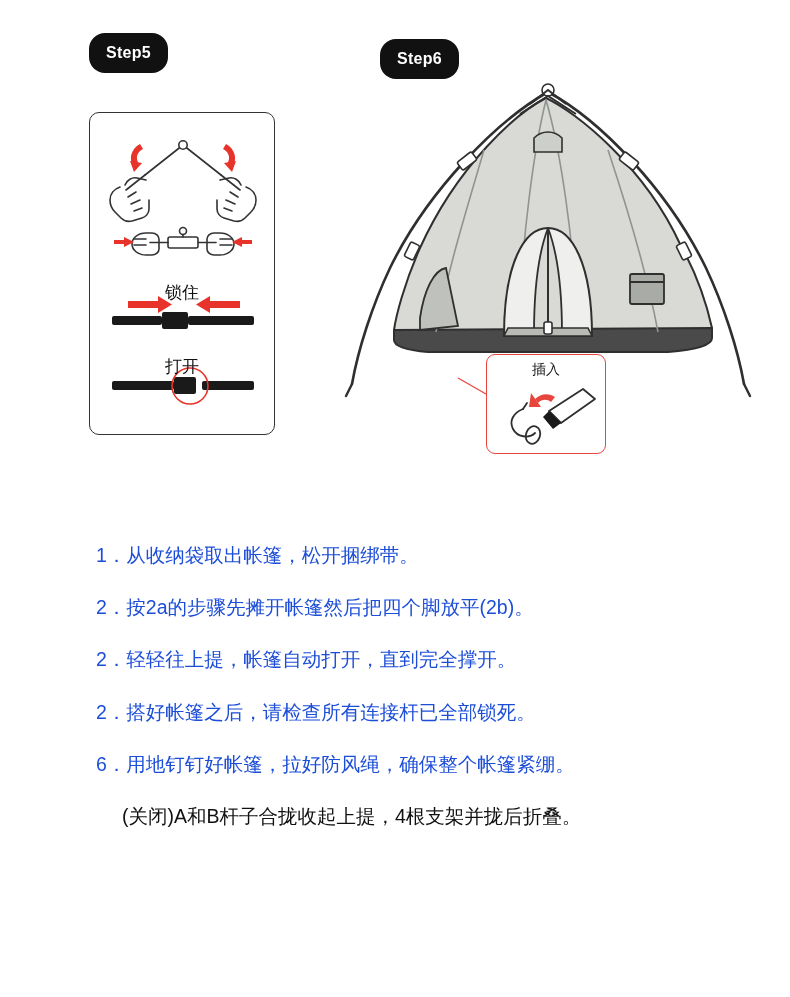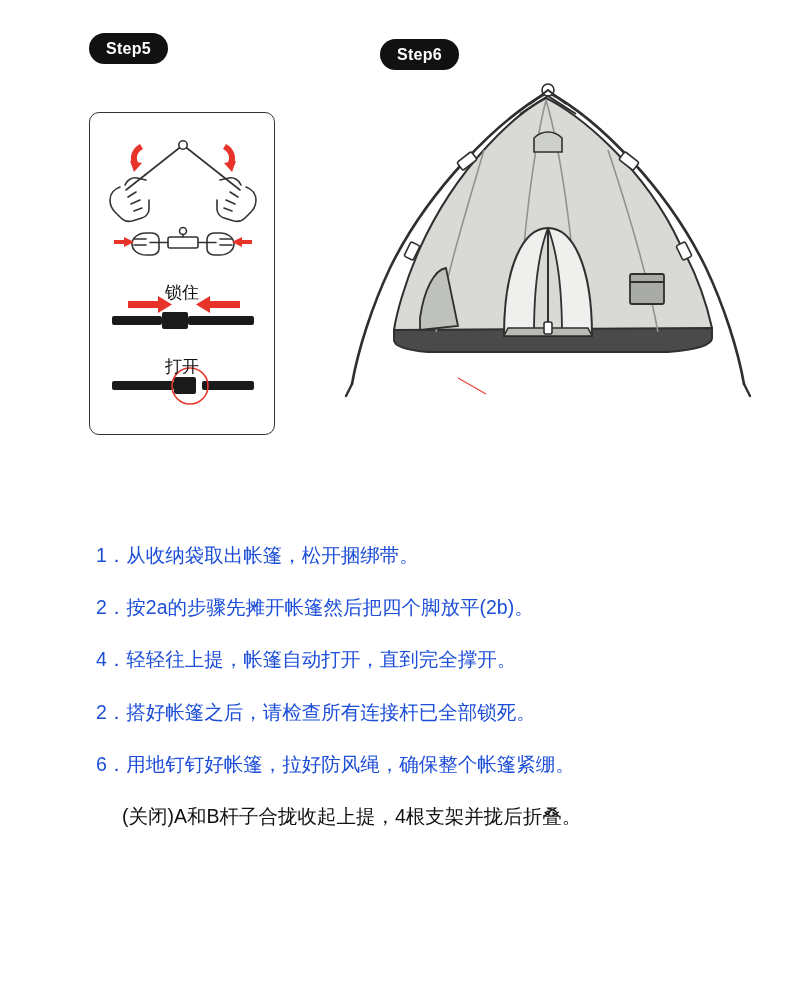--- a/index.html
+++ b/index.html
@@ -36,21 +36,21 @@
     position: absolute;
     background: #111111;
     color: #ffffff;
     border-radius: 16px;
     font-size: 16px;
     font-weight: bold;
     letter-spacing: 0.3px;
     display: flex;
     align-items: center;
     justify-content: center;
-    height: 31px;
+    height: 40px;
     padding: 0 17px;
   }
   #pill5 { left: 81px; top: 33px; }
   #pill6 { left: 372px; top: 39px; }
 
   
   .illus-box {
     position: absolute;
     left: 81px;
     top: 112px;
@@ -298,25 +298,48 @@
         <g stroke="#2f2f2f" stroke-width="2.4" fill="none" stroke-linecap="round">
           <path d="M44 306 L38 318"></path>
           <path d="M436 306 L442 318"></path>
         </g>
 
         <g stroke="#e8463c" stroke-width="1.3" fill="none">
           <path d="M178 316 L150 300"></path>
         </g>
       </svg>
 
+      <div class="inset-box">
+        <div class="inset-label">插入</div>
+        <svg width="120" height="100" viewBox="0 0 120 100">
+
+          <g stroke="#2f2f2f" stroke-width="1.8" fill="#ffffff" stroke-linejoin="round">
+            <path d="M62 56 L96 34 L108 44 L74 68 Z"></path>
+          </g>
+          <g fill="#1a1a1a">
+            <path d="M62 56 L74 68 L66 74 L56 62 Z"></path>
+          </g>
+
+          <g stroke="#2f2f2f" stroke-width="1.8" fill="none" stroke-linecap="round">
+            <path d="M36 54 C26 58 22 66 26 74 C30 82 42 84 48 78"></path>
+            <ellipse cx="46" cy="80" rx="7" ry="9" transform="rotate(20 46 80)"></ellipse>
+            <path d="M36 54 L40 48"></path>
+          </g>
+
+          <g fill="#e8463c">
+            <path d="M48 44 C54 38 62 38 68 42 l-4 5 c-4 -3 -9 -3 -13 1 z"></path>
+            <polygon points="44,38 54,52 42,52"></polygon>
+          </g>
+        </svg>
+      </div>
     </div>
 
     <div class="steps">
       <div class="step-line">1．从收纳袋取出帐篷，松开捆绑带。</div>
       <div class="step-line">2．按2a的步骤先摊开帐篷然后把四个脚放平(2b)。</div>
-      <div class="step-line">4．轻轻往上提，帐篷自动打开，直到完全撑开。</div>
+      <div class="step-line">2．轻轻往上提，帐篷自动打开，直到完全撑开。</div>
       <div class="step-line">2．搭好帐篷之后，请检查所有连接杆已全部锁死。</div>
       <div class="step-line">6．用地钉钉好帐篷，拉好防风绳，确保整个帐篷紧绷。</div>
       <div class="step-sub">(关闭)A和B杆子合拢收起上提，4根支架并拢后折叠。</div>
     </div>
 
   </div>
 </div>
 
 </body></html>

